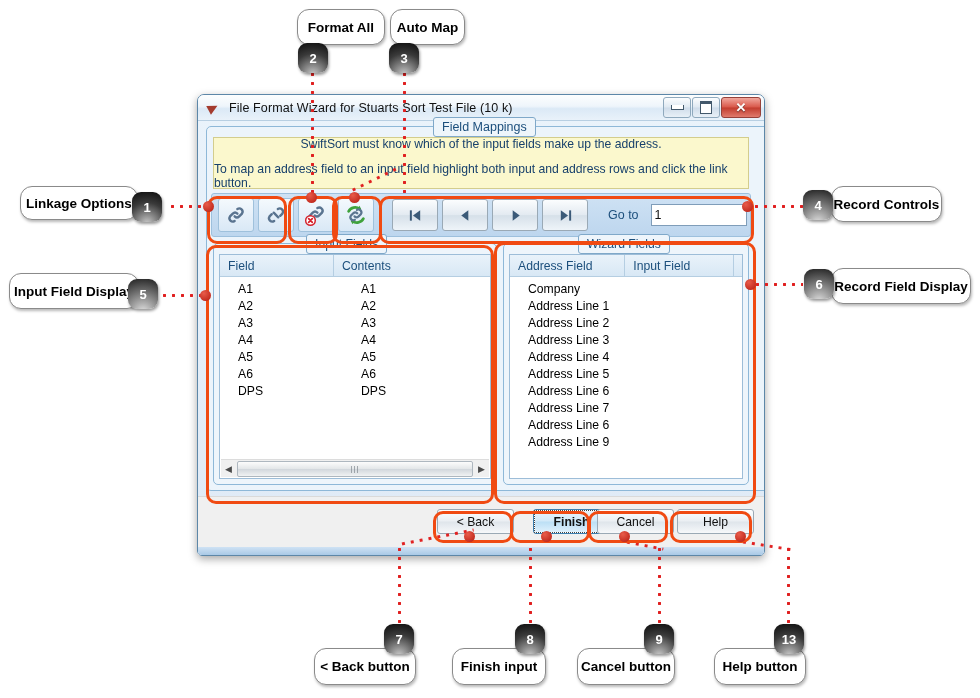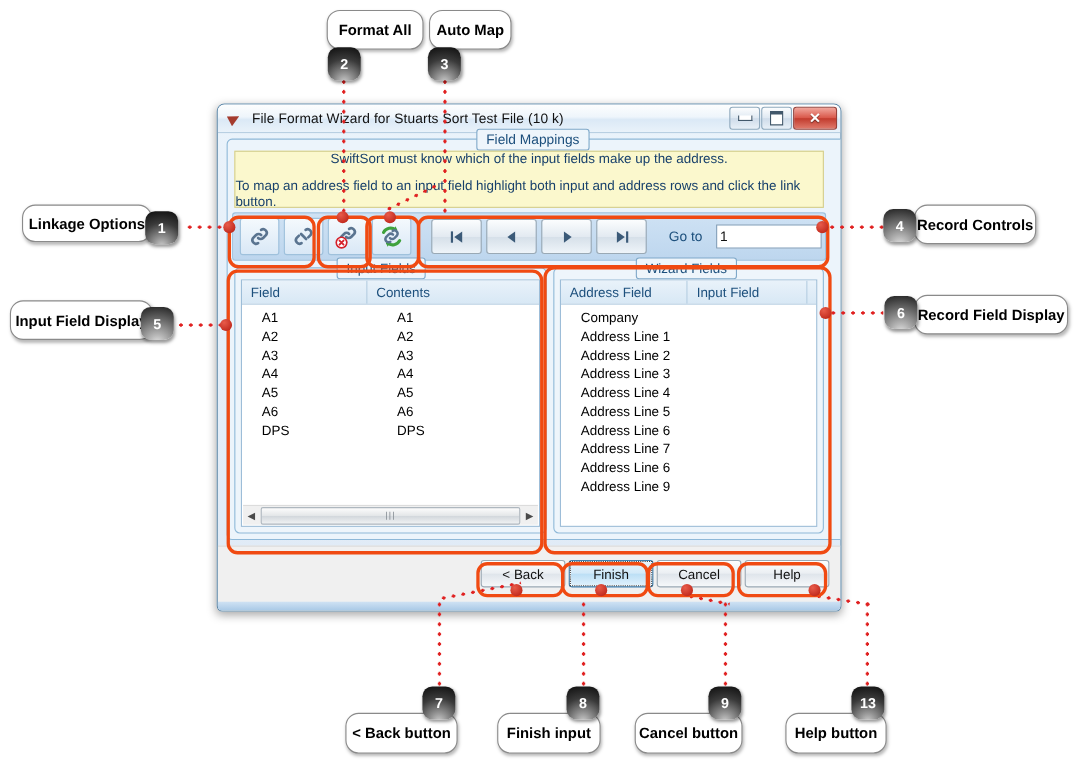--- a/index.html
+++ b/index.html
@@ -360,21 +360,21 @@
                 <div style="width:112px;">Address Line 9</div>
                 <div style="flex:1;"></div>
               </div>
           </div>
         </div>
       </div>
     </div>
 
     <div id="btnrow">
       <div class="dlgbtn" style="left:239px;">&lt; Back</div>
-      <div class="dlgbtn focused" style="left:319px;">
+      <div class="dlgbtn focused" style="left:335px;font-weight:bold;">
         <span class="inner">Finish</span>
       </div>
       <div class="dlgbtn" style="left:399px;">Cancel</div>
       <div class="dlgbtn" style="left:479px;">Help</div>
     </div>
     <div id="winbottom"></div>
   </div>
 </div>
 
 <div class="ring" style="left:207px;top:196px;width:74px;height:42px;"></div>

